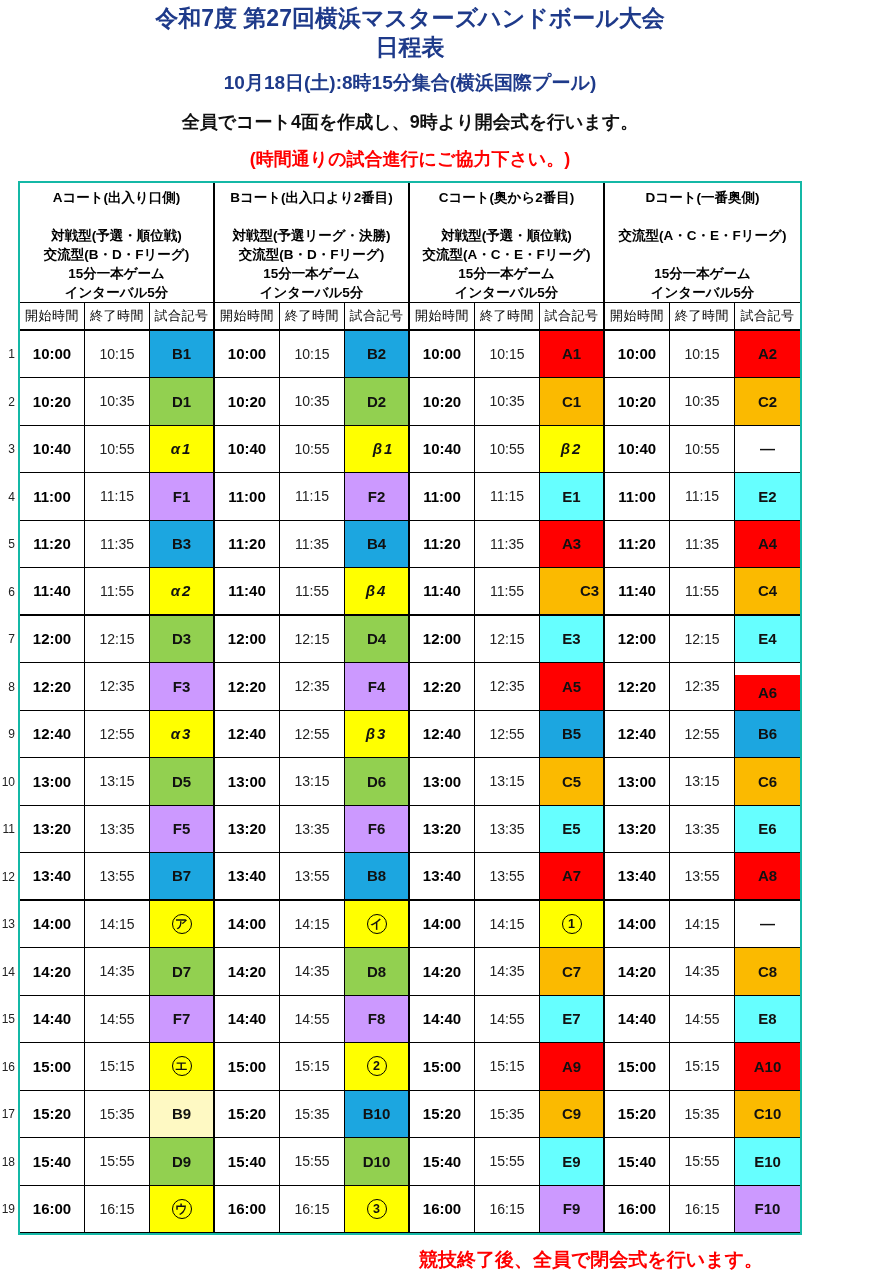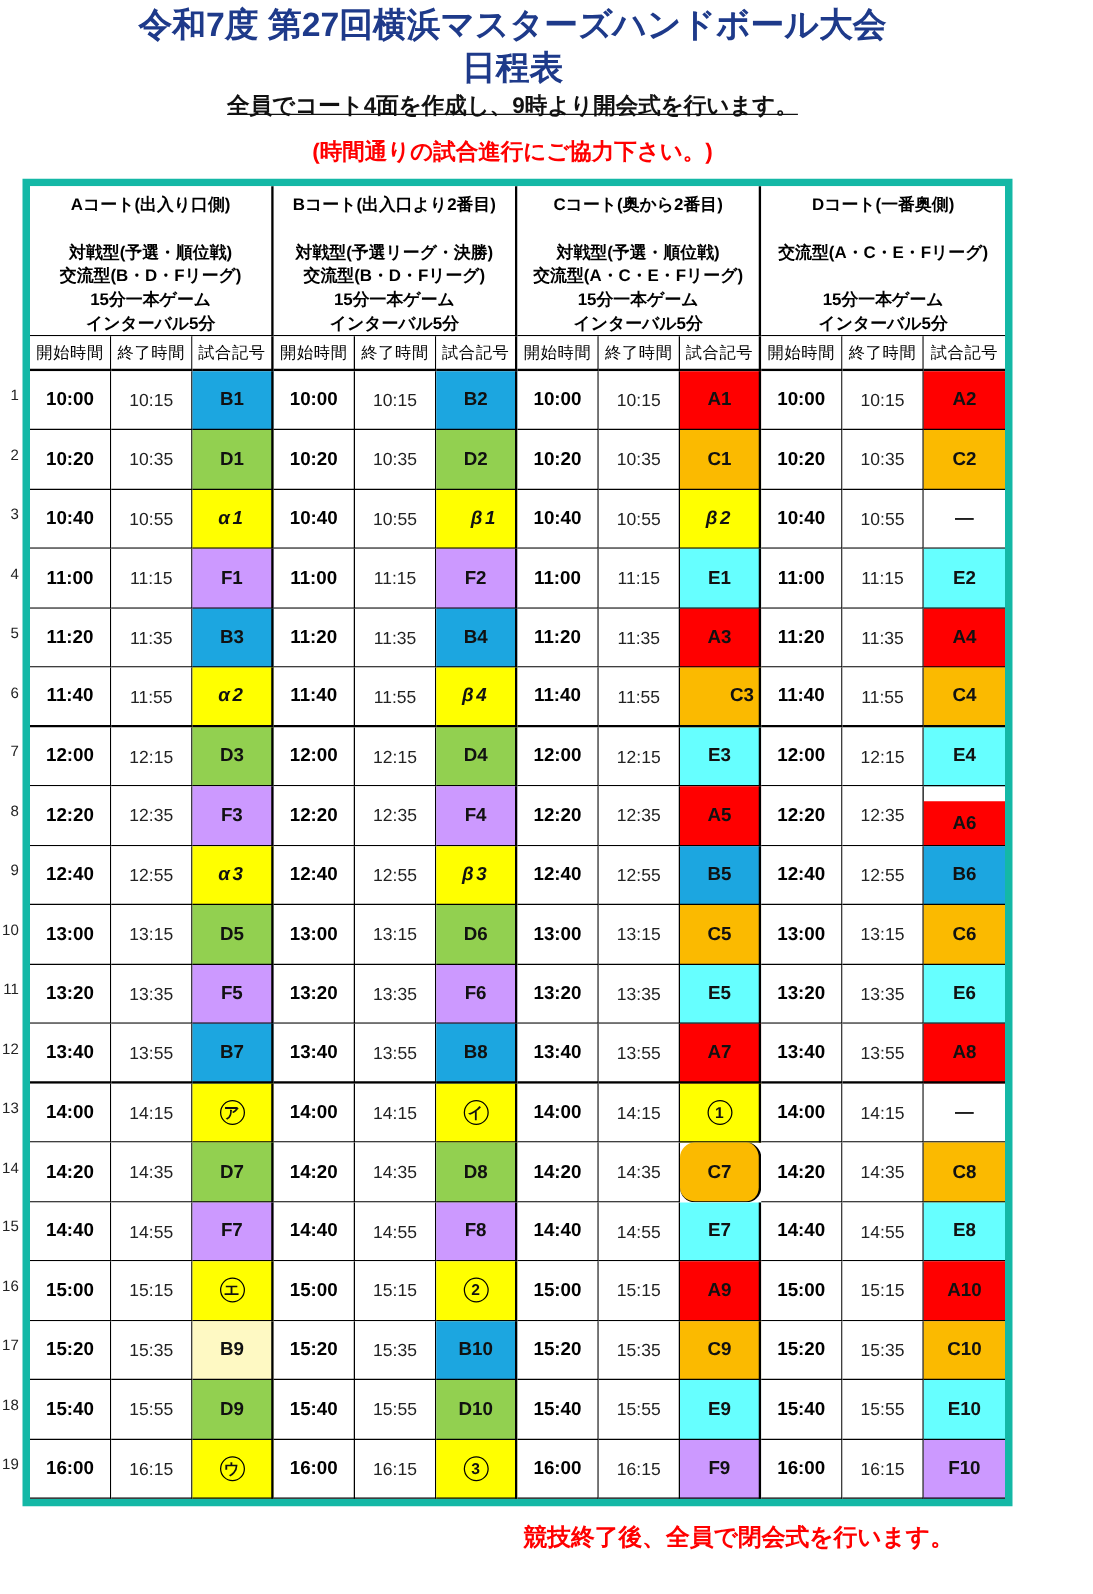--- a/index.html
+++ b/index.html
@@ -1,31 +1,31 @@
 <!DOCTYPE html>
 <html><head>
 <meta charset="utf-8">
 <style>
   html,body{margin:0;padding:0;background:#fff;}
   body{width:874px;height:1275px;font-family:"Liberation Sans","DejaVu Sans",sans-serif;color:#000;}
   .page{position:relative;width:874px;height:1275px;overflow:hidden;background:#fff;}
   .content{margin-left:18px;width:784px;text-align:center;}
-  .title-line{font-size:27px;font-weight:bold;color:#1E3A8A;line-height:1.25;}
+  .title-line{font-size:23px;font-weight:bold;color:#1E3A8A;line-height:1.25;}
   .title-line.first{padding-top:4px;}
   .date-line{margin-top:8px;font-size:19px;font-weight:bold;color:#1E3A8A;}
-  .setup-line{font-size:18px;font-weight:bold;color:#111;text-decoration:underline;}
+  .setup-line{margin-top:14px;font-size:18px;font-weight:bold;color:#111;}
   .notice-line{margin-top:13px;font-size:18px;font-weight:bold;color:#FF0000;}
   .table-area{display:flex;margin-top:10px;}
   .numrail{width:18px;flex:0 0 18px;}
   .numrail .spacer{height:150px;}
   .numrail .num{height:47.5px;display:flex;align-items:center;justify-content:flex-end;
     padding-right:3px;box-sizing:border-box;font-size:12px;color:#222;}
   .grid{display:grid;grid-template-columns:repeat(12,65px);
     grid-template-rows:120px 28px repeat(19,47.5px);
-    border:6px solid #14b8a6;background:#fff;}
+    border:2px solid #14b8a6;background:#fff;}
   .cell{box-sizing:border-box;border-right:1px solid #000;border-bottom:1px solid #000;
     display:flex;align-items:center;justify-content:center;background:#fff;overflow:hidden;}
   .cell.thickR{border-right:2.5px solid #000;}
   .cell.lastcol{border-right:none;}
   .cell.thickB{border-bottom:2.5px solid #000;}
   .court-header{grid-column:span 3;flex-direction:column;justify-content:flex-start;
     padding-top:5px;font-weight:bold;font-size:13.5px;}
   .hline{height:19px;line-height:19px;white-space:nowrap;}
   .subhdr{font-size:13px;border-bottom:2px solid #000;letter-spacing:0.5px;}
   .start{font-weight:bold;font-size:15px;}
@@ -38,20 +38,21 @@
   .footer-line{position:relative;left:181px;margin-left:18px;width:784px;margin-top:12px;
     text-align:center;font-size:19px;font-weight:bold;color:#FF0000;}
 </style>
 </head>
 <body>
 
 <div class="page">
   <div class="content">
     <div class="title-line first">令和7度 第27回横浜マスターズハンドボール大会</div>
     <div class="title-line">日程表</div>
+    <div class="date-line">10月18日(土):8時15分集合(横浜国際プール)</div>
     <div class="setup-line">全員でコート4面を作成し、9時より開会式を行います。</div>
     <div class="notice-line">(時間通りの試合進行にご協力下さい。)</div>
   </div>
 
   <div class="table-area">
     <div class="numrail" id="numrail">
         <div class="spacer"></div>
         <div class="num">1</div>
         <div class="num">2</div>
         <div class="num">3</div>
@@ -280,21 +281,21 @@
         <div class="cell end">14:15</div>
         <div class="cell match lastcol" style="background: rgb(255, 255, 255);">—</div>
         <div class="cell start">14:20</div>
         <div class="cell end">14:35</div>
         <div class="cell match thickR" style="background: rgb(146, 208, 80);">D7</div>
         <div class="cell start">14:20</div>
         <div class="cell end">14:35</div>
         <div class="cell match thickR" style="background: rgb(146, 208, 80);">D8</div>
         <div class="cell start">14:20</div>
         <div class="cell end">14:35</div>
-        <div class="cell match thickR" style="background: rgb(251, 186, 0); border-radius: 12px;">C7</div>
+        <div class="cell match thickR" style="background: rgb(251, 186, 0);">C7</div>
         <div class="cell start">14:20</div>
         <div class="cell end">14:35</div>
         <div class="cell match lastcol" style="background: rgb(251, 186, 0);">C8</div>
         <div class="cell start">14:40</div>
         <div class="cell end">14:55</div>
         <div class="cell match thickR" style="background: rgb(204, 153, 255);">F7</div>
         <div class="cell start">14:40</div>
         <div class="cell end">14:55</div>
         <div class="cell match thickR" style="background: rgb(204, 153, 255);">F8</div>
         <div class="cell start">14:40</div>

